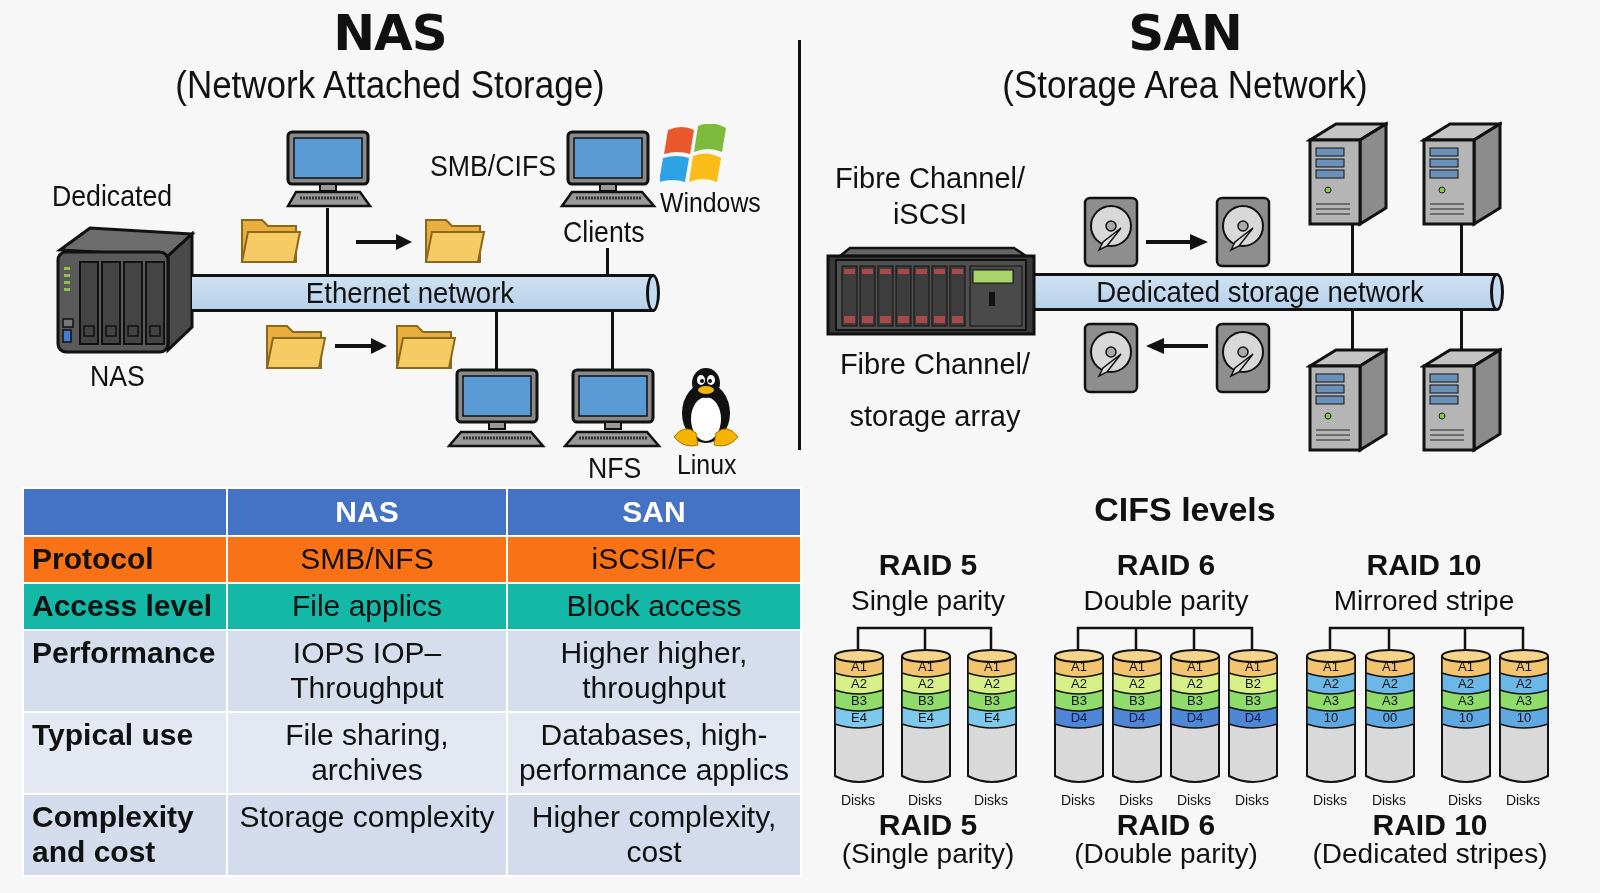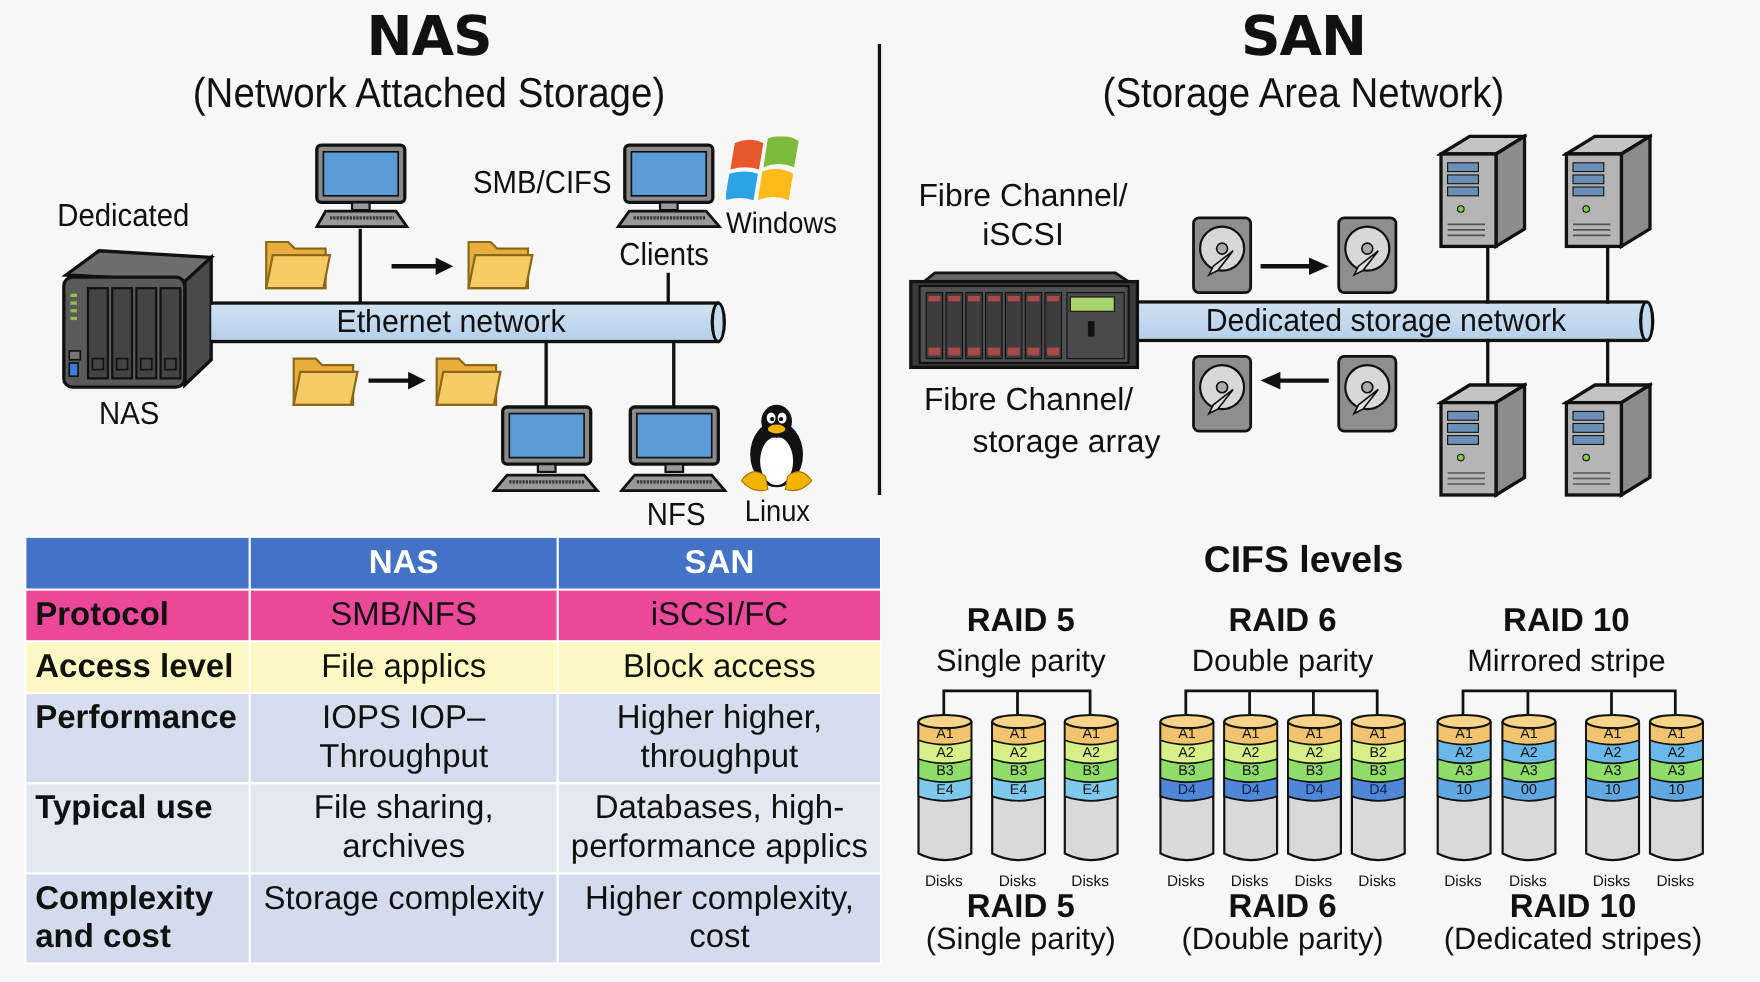--- a/index.html
+++ b/index.html
@@ -13,22 +13,22 @@
   .pipe { height:38px; background:linear-gradient(#cfe1f2,#b6d0ea); border-top:3px solid #111; border-bottom:3px solid #111; box-sizing:border-box; }
   .pipe-end { width:14px; height:38px; border:3px solid #111; border-radius:50%; background:#c4daef; box-sizing:border-box; }
   .pipe-text { font-size:29px; text-align:center; line-height:32px; transform:scaleX(0.95); }
   .vline { width:3px; background:#111; }
   
   table.cmp { position:absolute; left:22px; top:487px; width:780px; border-collapse:collapse; font-size:30px; }
   table.cmp th { background:#4472c4; color:#fff; font-weight:bold; height:44px; border:2px solid #fff; text-align:center; }
   table.cmp td { border:2px solid #fff; vertical-align:top; line-height:35px; padding:4px 8px; }
   table.cmp td.rh { font-weight:bold; width:186px; }
   table.cmp td.c { text-align:center; }
-  table.cmp tr.r1 td { background:#ec4899; }
-  table.cmp tr.r2 td { background:#fef9c3; }
+  table.cmp tr.r1 td { background:#f97316; }
+  table.cmp tr.r2 td { background:#14b8a6; }
   table.cmp tr.r3 td { background:#d6dded; }
   table.cmp tr.r4 td { background:#e4e8f2; }
   table.cmp tr.r5 td { background:#d3dbec; }
   
   .raid-title { font-weight:bold; font-size:30px; text-align:center; }
   .raid-sub { font-size:28px; text-align:center; }
   .disk-label { font-size:14px; text-align:center; width:60px; }
 </style>
 </head>
 <body>
@@ -155,21 +155,21 @@
 </svg>
 
 <div class="abs divider"></div>
 
 <div class="abs title-big" style="left:985px;top:4px;width:400px;">SAN</div>
 <div class="abs subtitle" style="left:885px;top:64px;width:600px;">(Storage Area Network)</div>
 
 <div class="abs lbl-c" style="left:810px;top:162px;width:240px;">Fibre Channel/</div>
 <div class="abs lbl-c" style="left:810px;top:198px;width:240px;">iSCSI</div>
 <div class="abs lbl-c" style="left:815px;top:348px;width:240px;">Fibre Channel/</div>
-<div class="abs lbl-c" style="left:815px;top:386px;width:240px;text-align:right;">storage array</div>
+<div class="abs lbl-c" style="left:815px;top:400px;width:240px;">storage array</div>
 
 <div class="abs pipe" style="left:1032px;top:273px;width:464px;"></div>
 <div class="abs pipe-end" style="left:1490px;top:273px;"></div>
 <div class="abs pipe-text" style="left:1060px;top:276px;width:400px;">Dedicated storage network</div>
 
 <svg class="abs" style="left:826px;top:246px;" width="212" height="90">
   <polygon points="14,10 24,2 188,2 200,10" fill="#666" stroke="#111" stroke-width="2.5"></polygon>
   <rect x="2" y="10" width="206" height="78" fill="#3a3a3a" stroke="#111" stroke-width="3"></rect>
   <rect x="10" y="14" width="190" height="70" fill="#505050" stroke="#111" stroke-width="2"></rect>
   <g>

